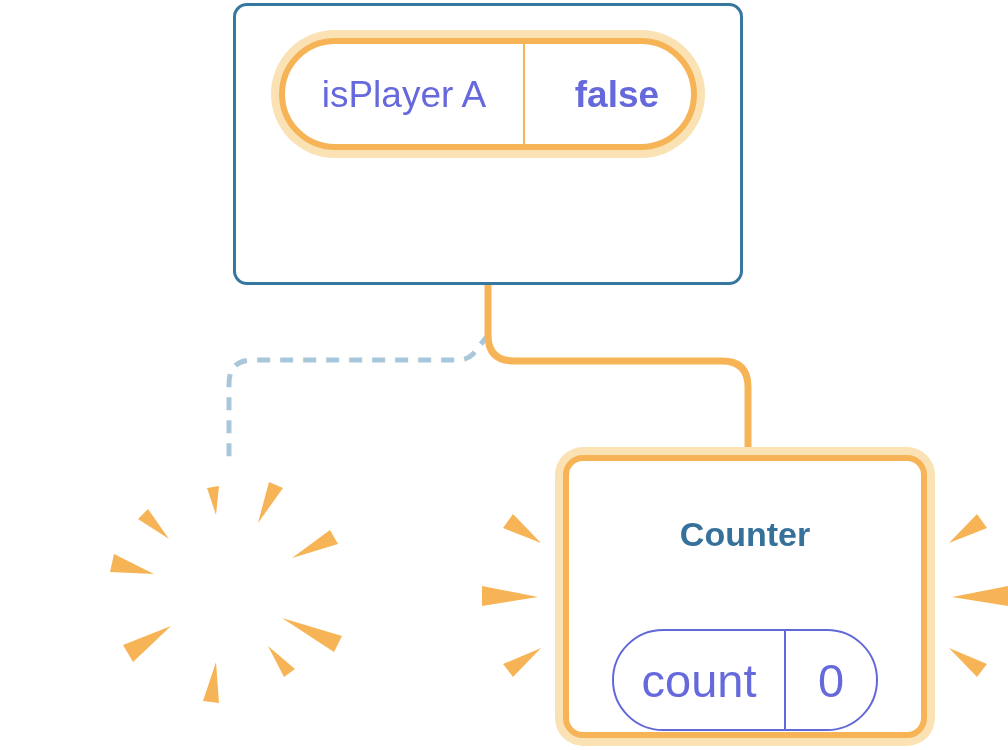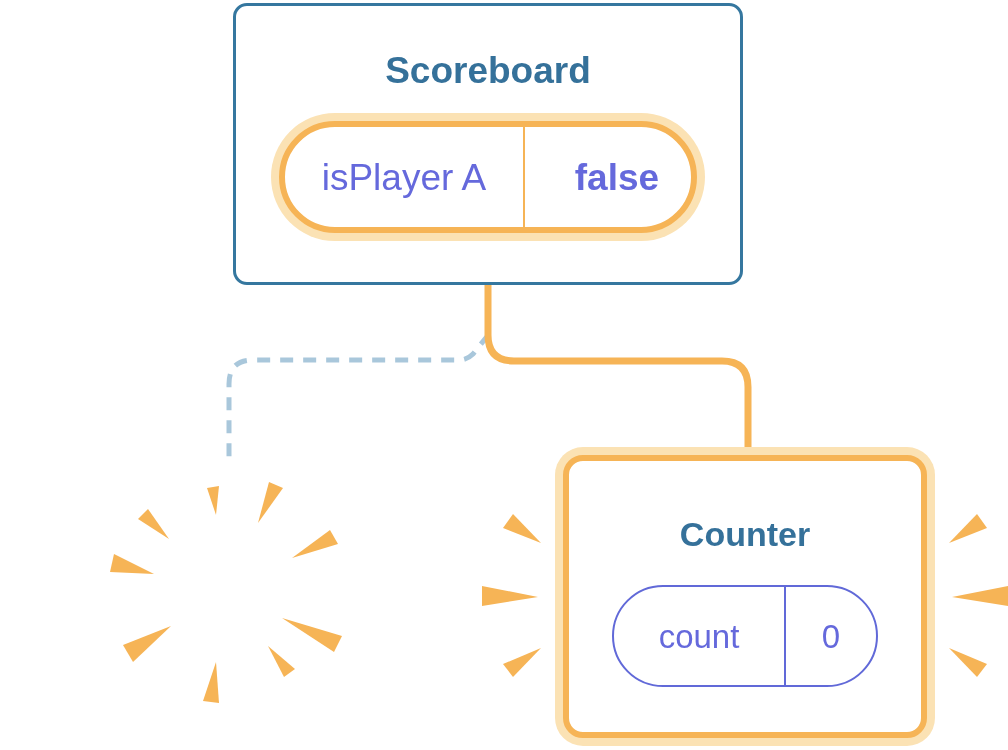--- a/index.html
+++ b/index.html
@@ -14,40 +14,41 @@
     display:flex;flex-direction:column;align-items:center;
   }
   .scoreboard{
     left:233px;top:3px;width:510px;height:282px;
     border:3px solid var(--card-border-blue);border-radius:14px;
   }
   .counter{
     left:563px;top:455px;width:364px;height:283px;
     border:6px solid var(--orange);border-radius:20px;
     box-shadow:0 0 0 8px var(--orange-glow);
+    gap:44px;
   }
   .card-title{color:var(--title-blue);font-weight:600;line-height:1;}
   .scoreboard .card-title{font-size:37px;margin-top:46px;}
   .counter .card-title{font-size:34px;margin-top:56px;}
   .state-pill{display:flex;align-items:stretch;background:#fff;box-sizing:border-box;}
   .orange-pill{
     margin-top:32px;width:418px;height:112px;
     border:6px solid var(--orange);border-radius:60px;
     box-shadow:0 0 0 8px var(--orange-glow);
   }
   .purple-pill{
     margin-top:34px;width:266px;height:102px;
     border:2px solid var(--purple-border);border-radius:52px;
   }
   .pill-seg{
     display:flex;align-items:center;justify-content:center;
     color:var(--purple-text);line-height:1;
   }
   .orange-pill .pill-seg{font-size:37px;}
-  .purple-pill .pill-seg{font-size:33px;}
+  .purple-pill .pill-seg{font-size:47px;}
   .orange-pill .seg-name{width:249px;}
   .orange-pill .seg-value{width:155px;font-weight:700;padding-left:18px;}
   .purple-pill .seg-name{width:170px;}
   .purple-pill .seg-value{width:90px;}
   .pill-divider{width:2px;}
   .orange-pill .pill-divider{background:var(--orange);}
   .purple-pill .pill-divider{background:var(--purple-border);}
 </style>
 </head>
 <body>
@@ -85,21 +86,20 @@
       <polygon points="949,543 987,528 977,514"></polygon>
       <polygon points="952,597 1008,586 1008,606"></polygon>
       <polygon points="949,648 987,664 977,677"></polygon>
     </g>
 
     <path transform="translate(701,114) rotate(8)" d="M0,-17C1.8,-5 5,-1.8 17,0C5,1.8 1.8,5 0,17C-1.8,5 -5,1.8 -17,0C-5,-1.8 -1.8,-5 0,-17Z" style="fill:var(--orange);"></path>
     <path transform="translate(720,144) scale(0.62) rotate(8)" d="M0,-17C1.8,-5 5,-1.8 17,0C5,1.8 1.8,5 0,17C-1.8,5 -5,1.8 -17,0C-5,-1.8 -1.8,-5 0,-17Z" style="fill:var(--orange);"></path>
   </svg>
 
   <div class="card scoreboard">
-    <div class="card-title">Scoreboard</div>
     <div class="state-pill orange-pill">
       <div class="pill-seg seg-name">isPlayer A</div>
       <div class="pill-divider"></div>
       <div class="pill-seg seg-value">false</div>
     </div>
   </div>
 
   <div class="card counter">
     <div class="card-title">Counter</div>
     <div class="state-pill purple-pill">

